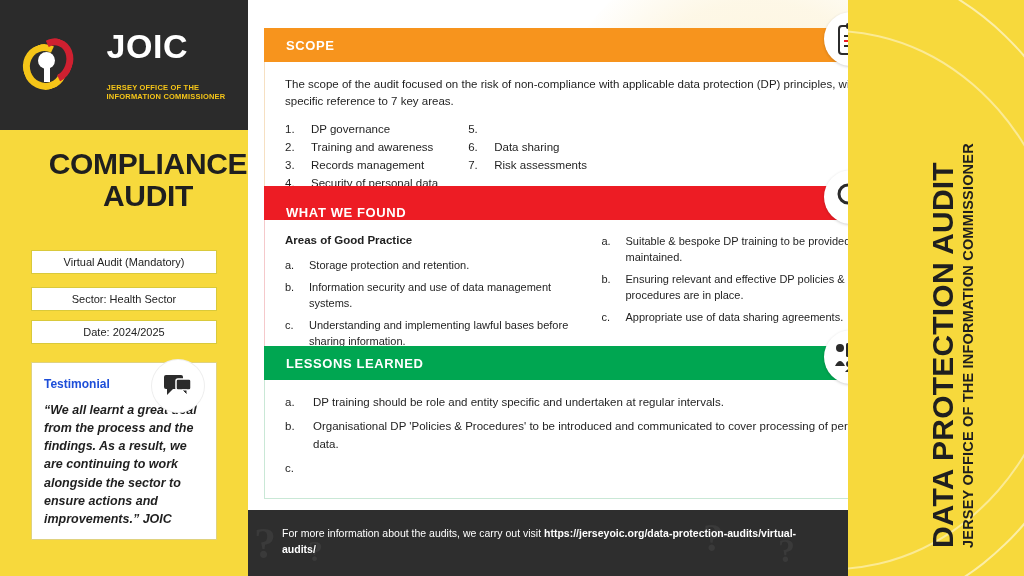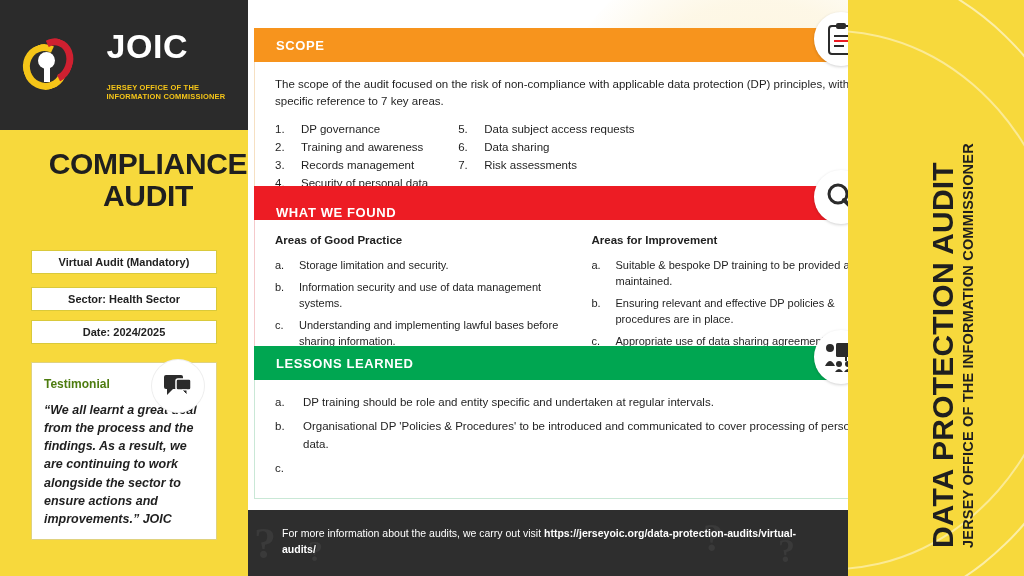--- a/index.html
+++ b/index.html
@@ -56,33 +56,33 @@
   .compliance-title {
     position:absolute; left:0; top:148px; width:296px;
     text-align:center; font-size:30px; font-weight:bold; color:#1f1f1f;
     line-height:1.08; letter-spacing:-0.3px;
   }
 
   .info-pill {
     position:absolute; left:31px; width:186px; height:24px;
     background:#ffffff; border:1px solid #d9c93b;
     display:flex; align-items:center; justify-content:center;
-    font-size:11px; font-weight:bold; color:#222;
+    font-size:11px; font-weight:normal; color:#222;
   }
   .pill-1 { top:250px; }
   .pill-2 { top:287px; }
   .pill-3 { top:320px;text-align:right; }
 
   .testimonial {
     position:absolute; left:31px; top:362px; width:186px; height:178px;
     background:#ffffff; border:1px solid #e0d27f;
     padding:14px 12px 10px 12px;
   }
   .testimonial h4 {
-    margin:0 0 10px 0; font-size:12px; font-weight:bold; color:#4d7c0f;
+    margin:0 0 10px 0; font-size:12px; font-weight:bold; color:#1d4ed8;
   }
   .testimonial p {
     margin:0; font-size:12.5px; font-style:italic; font-weight:bold;
     color:#1f1f1f; line-height:1.45;
   }
   .quote-badge {
     position:absolute; left:152px; top:360px; width:52px; height:52px;
     border-radius:50%; background:#ffffff;
     display:flex; align-items:center; justify-content:center;
     box-shadow:0 0 0 1px #eee;
@@ -93,21 +93,21 @@
     position:absolute; left:248px; top:0; width:600px; height:576px;
     background:#ffffff; overflow:hidden;
   }
   .mid .bg-ghost {
     position:absolute; right:-120px; top:-60px; width:420px; height:420px;
     border-radius:50%;
     background:radial-gradient(circle at 50% 50%, #fdf1d0 0%, #fdf6e2 50%, #ffffff 72%);
     opacity:.85;
   }
   .card {
-    position:absolute; left:6px; width:632px;
+    position:absolute; left:16px; width:632px;
     background:#84cc16;
   }
   .card-head {
     height:34px; display:flex; align-items:center;
     padding-left:22px;
     font-size:13px; font-weight:bold; color:#ffffff; letter-spacing:0.6px;
   }
   .card-body {
     border:1px solid #ececec; border-top:none; padding:14px 4px 14px 20px;
     background:#ffffff;
@@ -292,21 +292,20 @@
                 <span>Records management</span>
               </li>
             <li>
                 <span class="n">4.</span>
                 <span>Security of personal data</span>
               </li>
           </ul>
           <ul class="numlist">
             <li>
                 <span class="n">5.</span>
-                <span>Data subject access requests</span>
               </li>
             <li>
                 <span class="n">6.</span>
                 <span>Data sharing</span>
               </li>
             <li>
                 <span class="n">7.</span>
                 <span>Risk assessments</span>
               </li>
           </ul>
@@ -324,34 +323,33 @@
           <line x1="19" y1="19" x2="29" y2="29" stroke="#2b2b2b" stroke-width="4" stroke-linecap="round"></line>
         </svg>
       </div>
       <div class="card-body">
         <div class="found-cols">
           <div class="found-col">
             <h5>Areas of Good Practice</h5>
             <ul class="alist">
               <li>
                   <span class="n">a.</span>
-                  <span>Storage limitation and security.</span>
+                  <span>Storage protection and retention.</span>
                 </li>
               <li>
                   <span class="n">b.</span>
                   <span>Information security and use of data management systems.</span>
                 </li>
               <li>
                   <span class="n">c.</span>
                   <span>Understanding and implementing lawful bases before sharing information.</span>
                 </li>
             </ul>
           </div>
           <div class="found-col">
-            <h5>Areas for Improvement</h5>
             <ul class="alist">
               <li>
                   <span class="n">a.</span>
                   <span>Suitable &amp; bespoke DP training to be provided and maintained.</span>
                 </li>
               <li>
                   <span class="n">b.</span>
                   <span>Ensuring relevant and effective DP policies &amp; procedures are in place.</span>
                 </li>
               <li>

